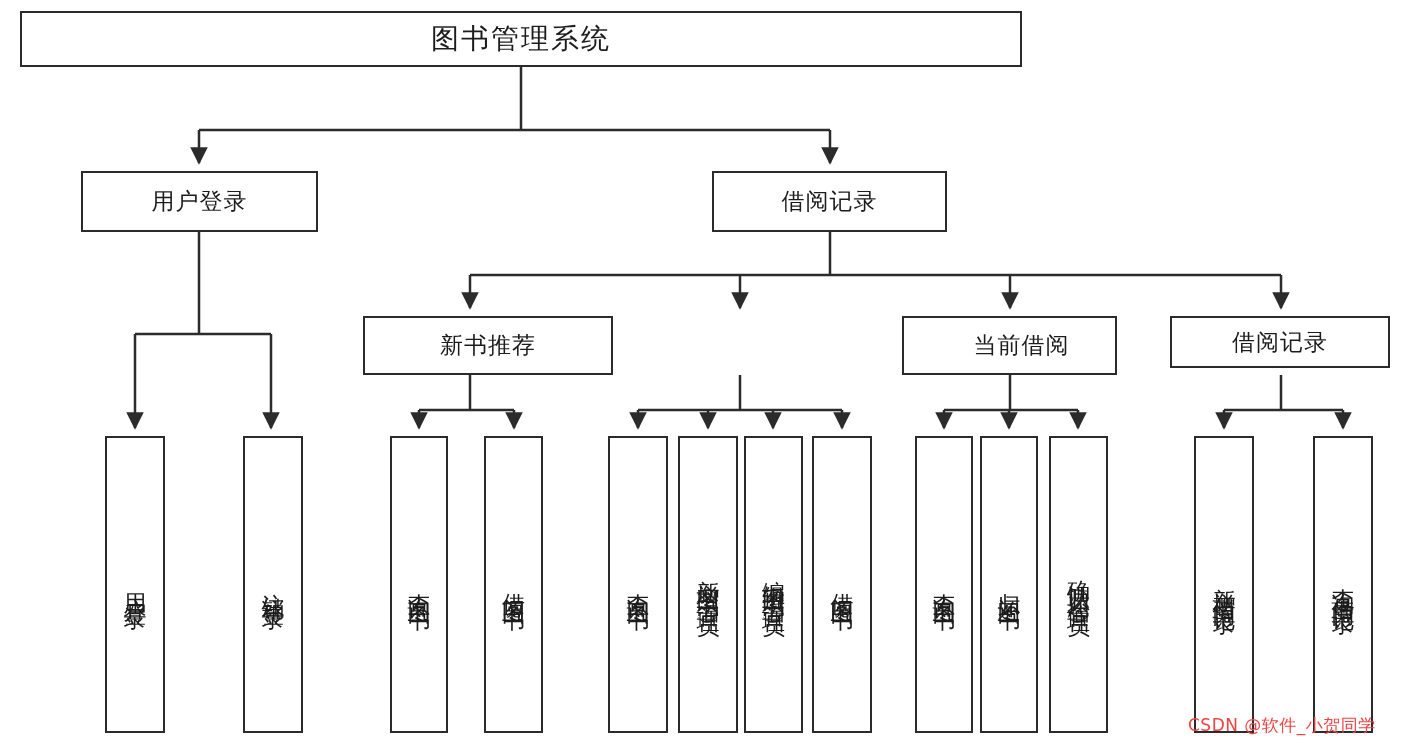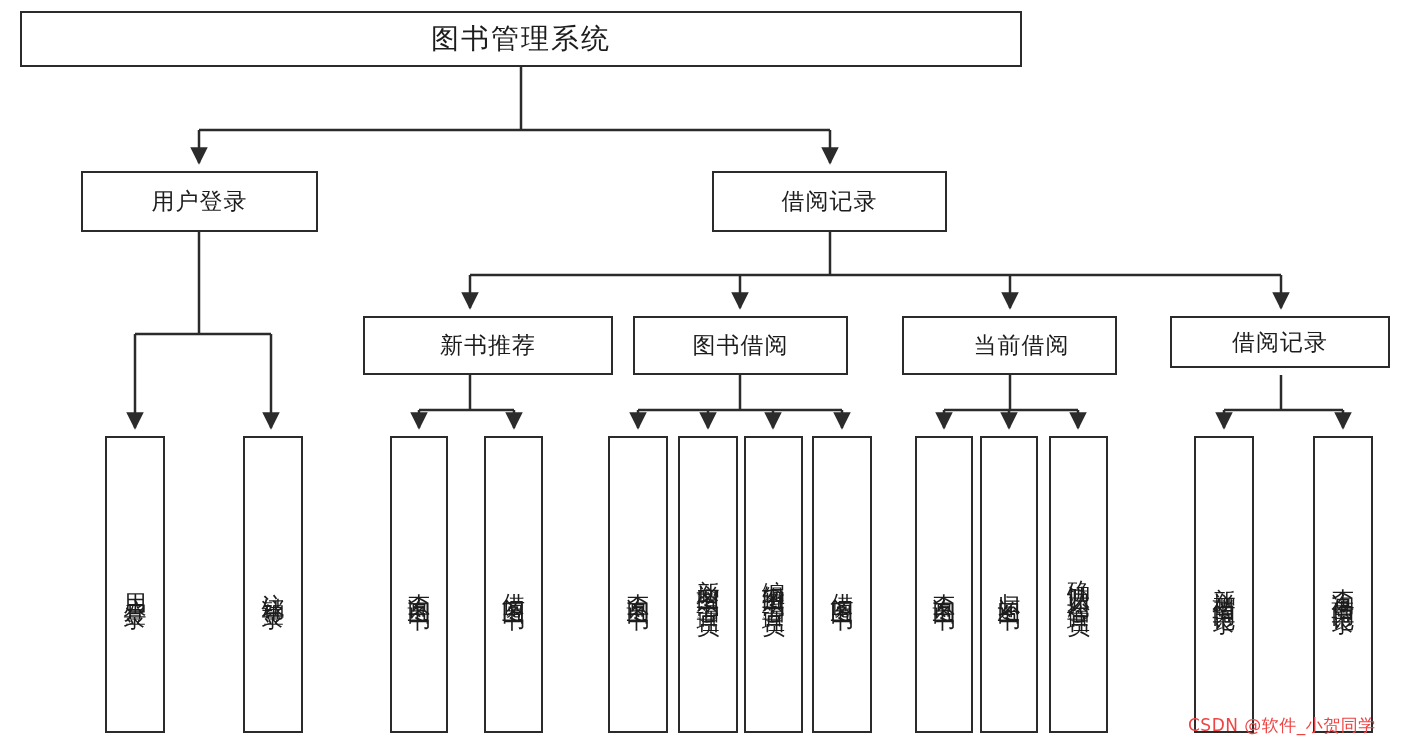--- a/index.html
+++ b/index.html
@@ -85,23 +85,20 @@
   <div class="node h" style="left:81px;top:171px;width:237px;height:61px;">
     <span>用户登录</span>
   </div>
   <div class="node h" style="left:712px;top:171px;width:235px;height:61px;">
     <span>借阅记录</span>
   </div>
 
   <div class="node h" style="left:363px;top:316px;width:250px;height:59px;">
     <span>新书推荐</span>
   </div>
-  <div class="node h" style="left:633px;top:316px;width:215px;height:59px;">
-    <span>图书借阅</span>
-  </div>
   <div class="node h" style="left:902px;top:316px;width:215px;height:59px;padding-left:24px;">
     <span>当前借阅</span>
   </div>
   <div class="node h" style="left:1170px;top:316px;width:220px;height:52px;">
     <span>借阅记录</span>
   </div>
 
   <div class="node v" style="left:105px;top:436px;width:60px;height:297px;">
     <span>用户登录</span>
   </div>

